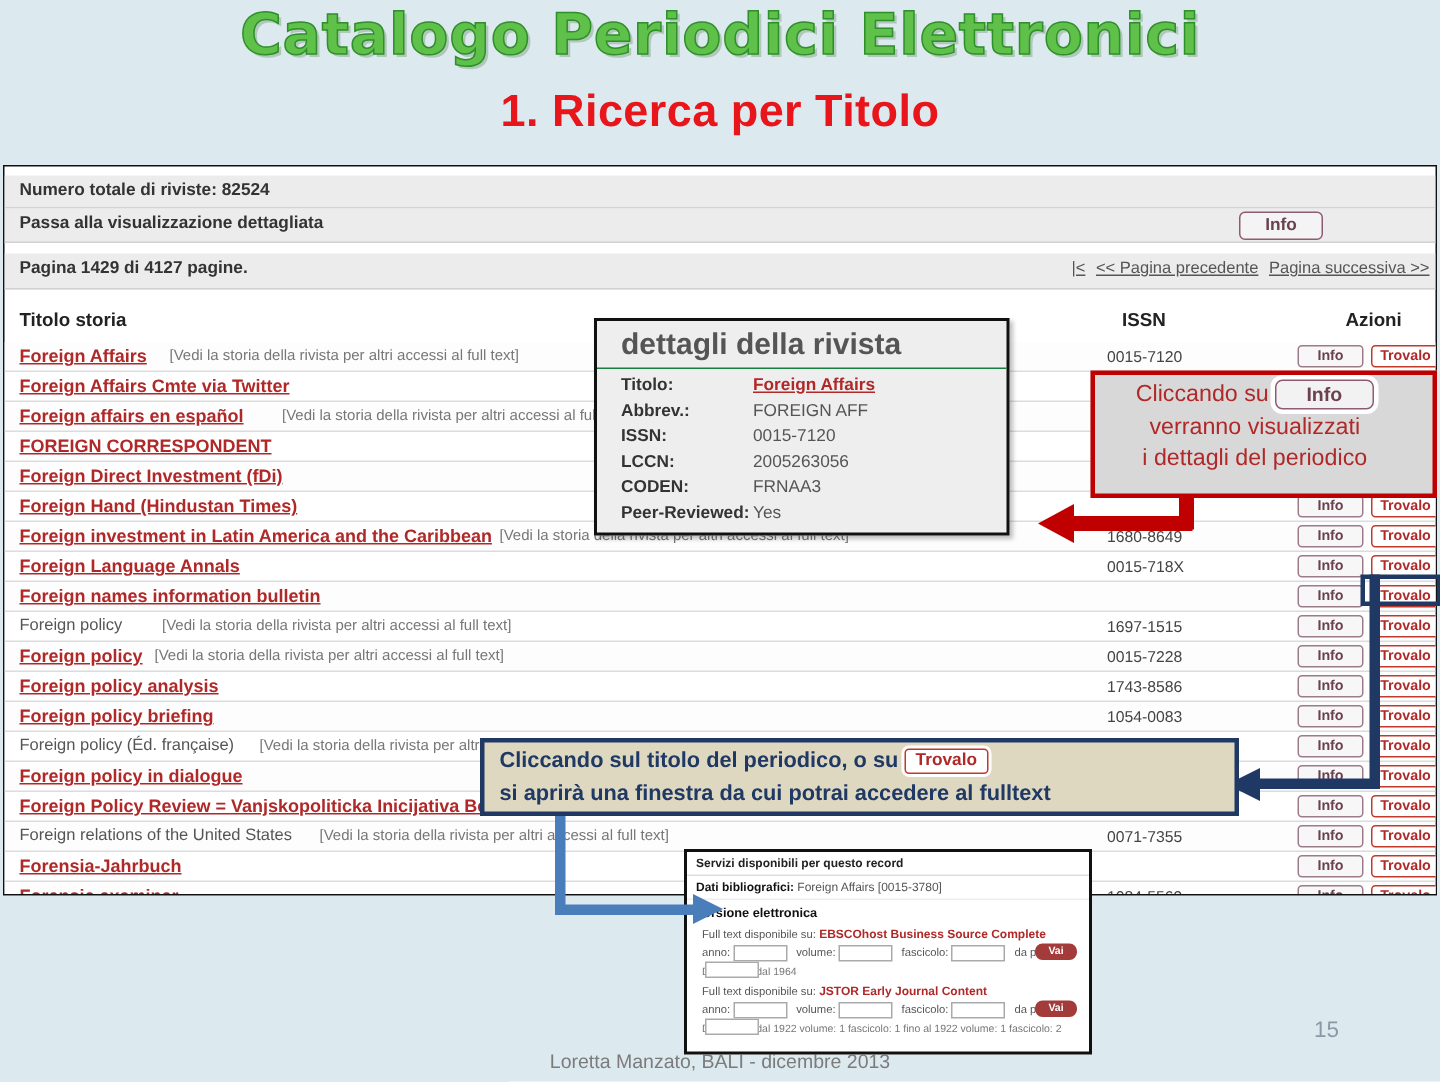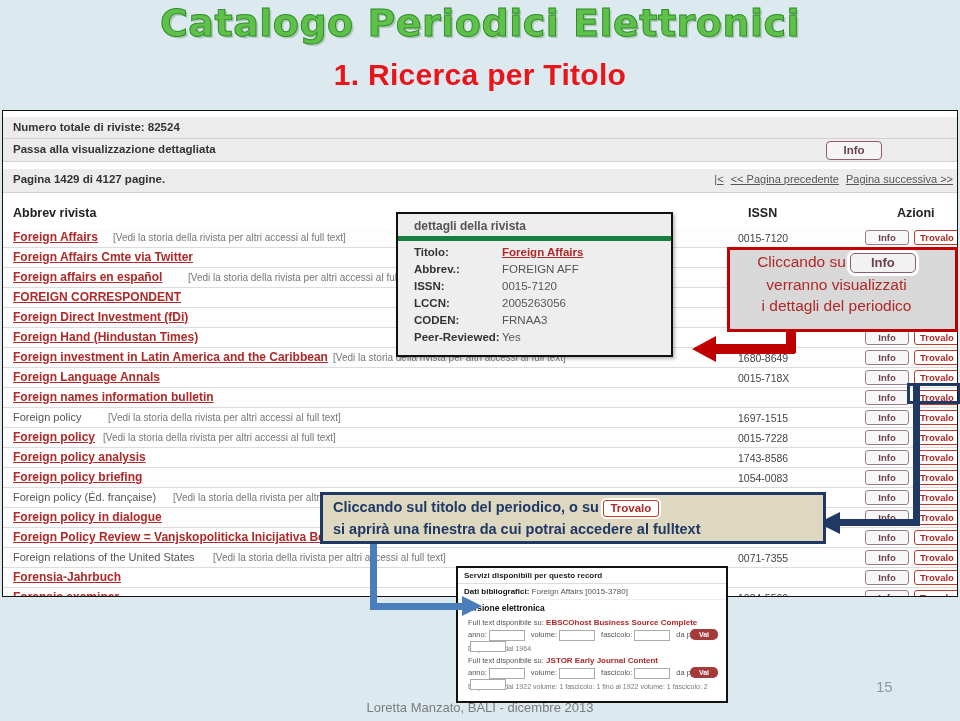--- a/index.html
+++ b/index.html
@@ -106,22 +106,22 @@
   }
 
   
   .detail-pop{
     position:absolute;left:396px;top:212px;width:277px;height:145px;
     background:#eeeeee;border:2px solid #111;box-sizing:border-box;
     box-shadow:2px 2px 3px rgba(0,0,0,.25);
     z-index:40;
   }
   .detail-pop h3{
-    margin:0;padding:5px 0 3px 16px;font-size:12px;color:#555;
-    font-weight:bold;border-bottom:5px solid #15803d;
+    margin:0;padding:5px 0 3px 16px;font-size:20px;color:#555;
+    font-weight:bold;border-bottom:1px solid #15803d;
   }
   .dl{padding:3px 0 0 16px;font-size:11.5px;color:#444;}
   .dl .dr{height:17px;line-height:17px;}
   .dl .k{display:inline-block;width:88px;font-weight:bold;color:#333;}
   .dl .v{color:#555;}
   .dl .v.link{color:#b02828;font-weight:bold;text-decoration:underline;}
 
   
   .serv-pop{
     position:absolute;left:456px;top:566px;width:272px;height:137px;
@@ -252,21 +252,21 @@
         <span class="txt">Pagina 1429 di 4127 pagine.</span>
       </div>
 
       <div class="pager">
         <a href="#">|&lt;</a>
         <a href="#">&lt;&lt; Pagina precedente</a>
         <a href="#">Pagina successiva &gt;&gt;</a>
       </div>
 
       <div class="thead">
-        <div class="th-title">Abbrev rivista</div>
+        <div class="th-title">Titolo storia</div>
         <div class="th-issn">ISSN</div>
         <div class="th-az">Azioni</div>
       </div>
 
       <div class="rows" id="rows">
           <div class="row">
             <span class="r-title">Foreign Affairs</span>
             <span class="r-note" style="left: 110px;">[Vedi la storia della rivista per altri accessi al full text]</span>
             <span class="r-issn">0015-7120</span>
             <span class="btn-info">Info</span>

